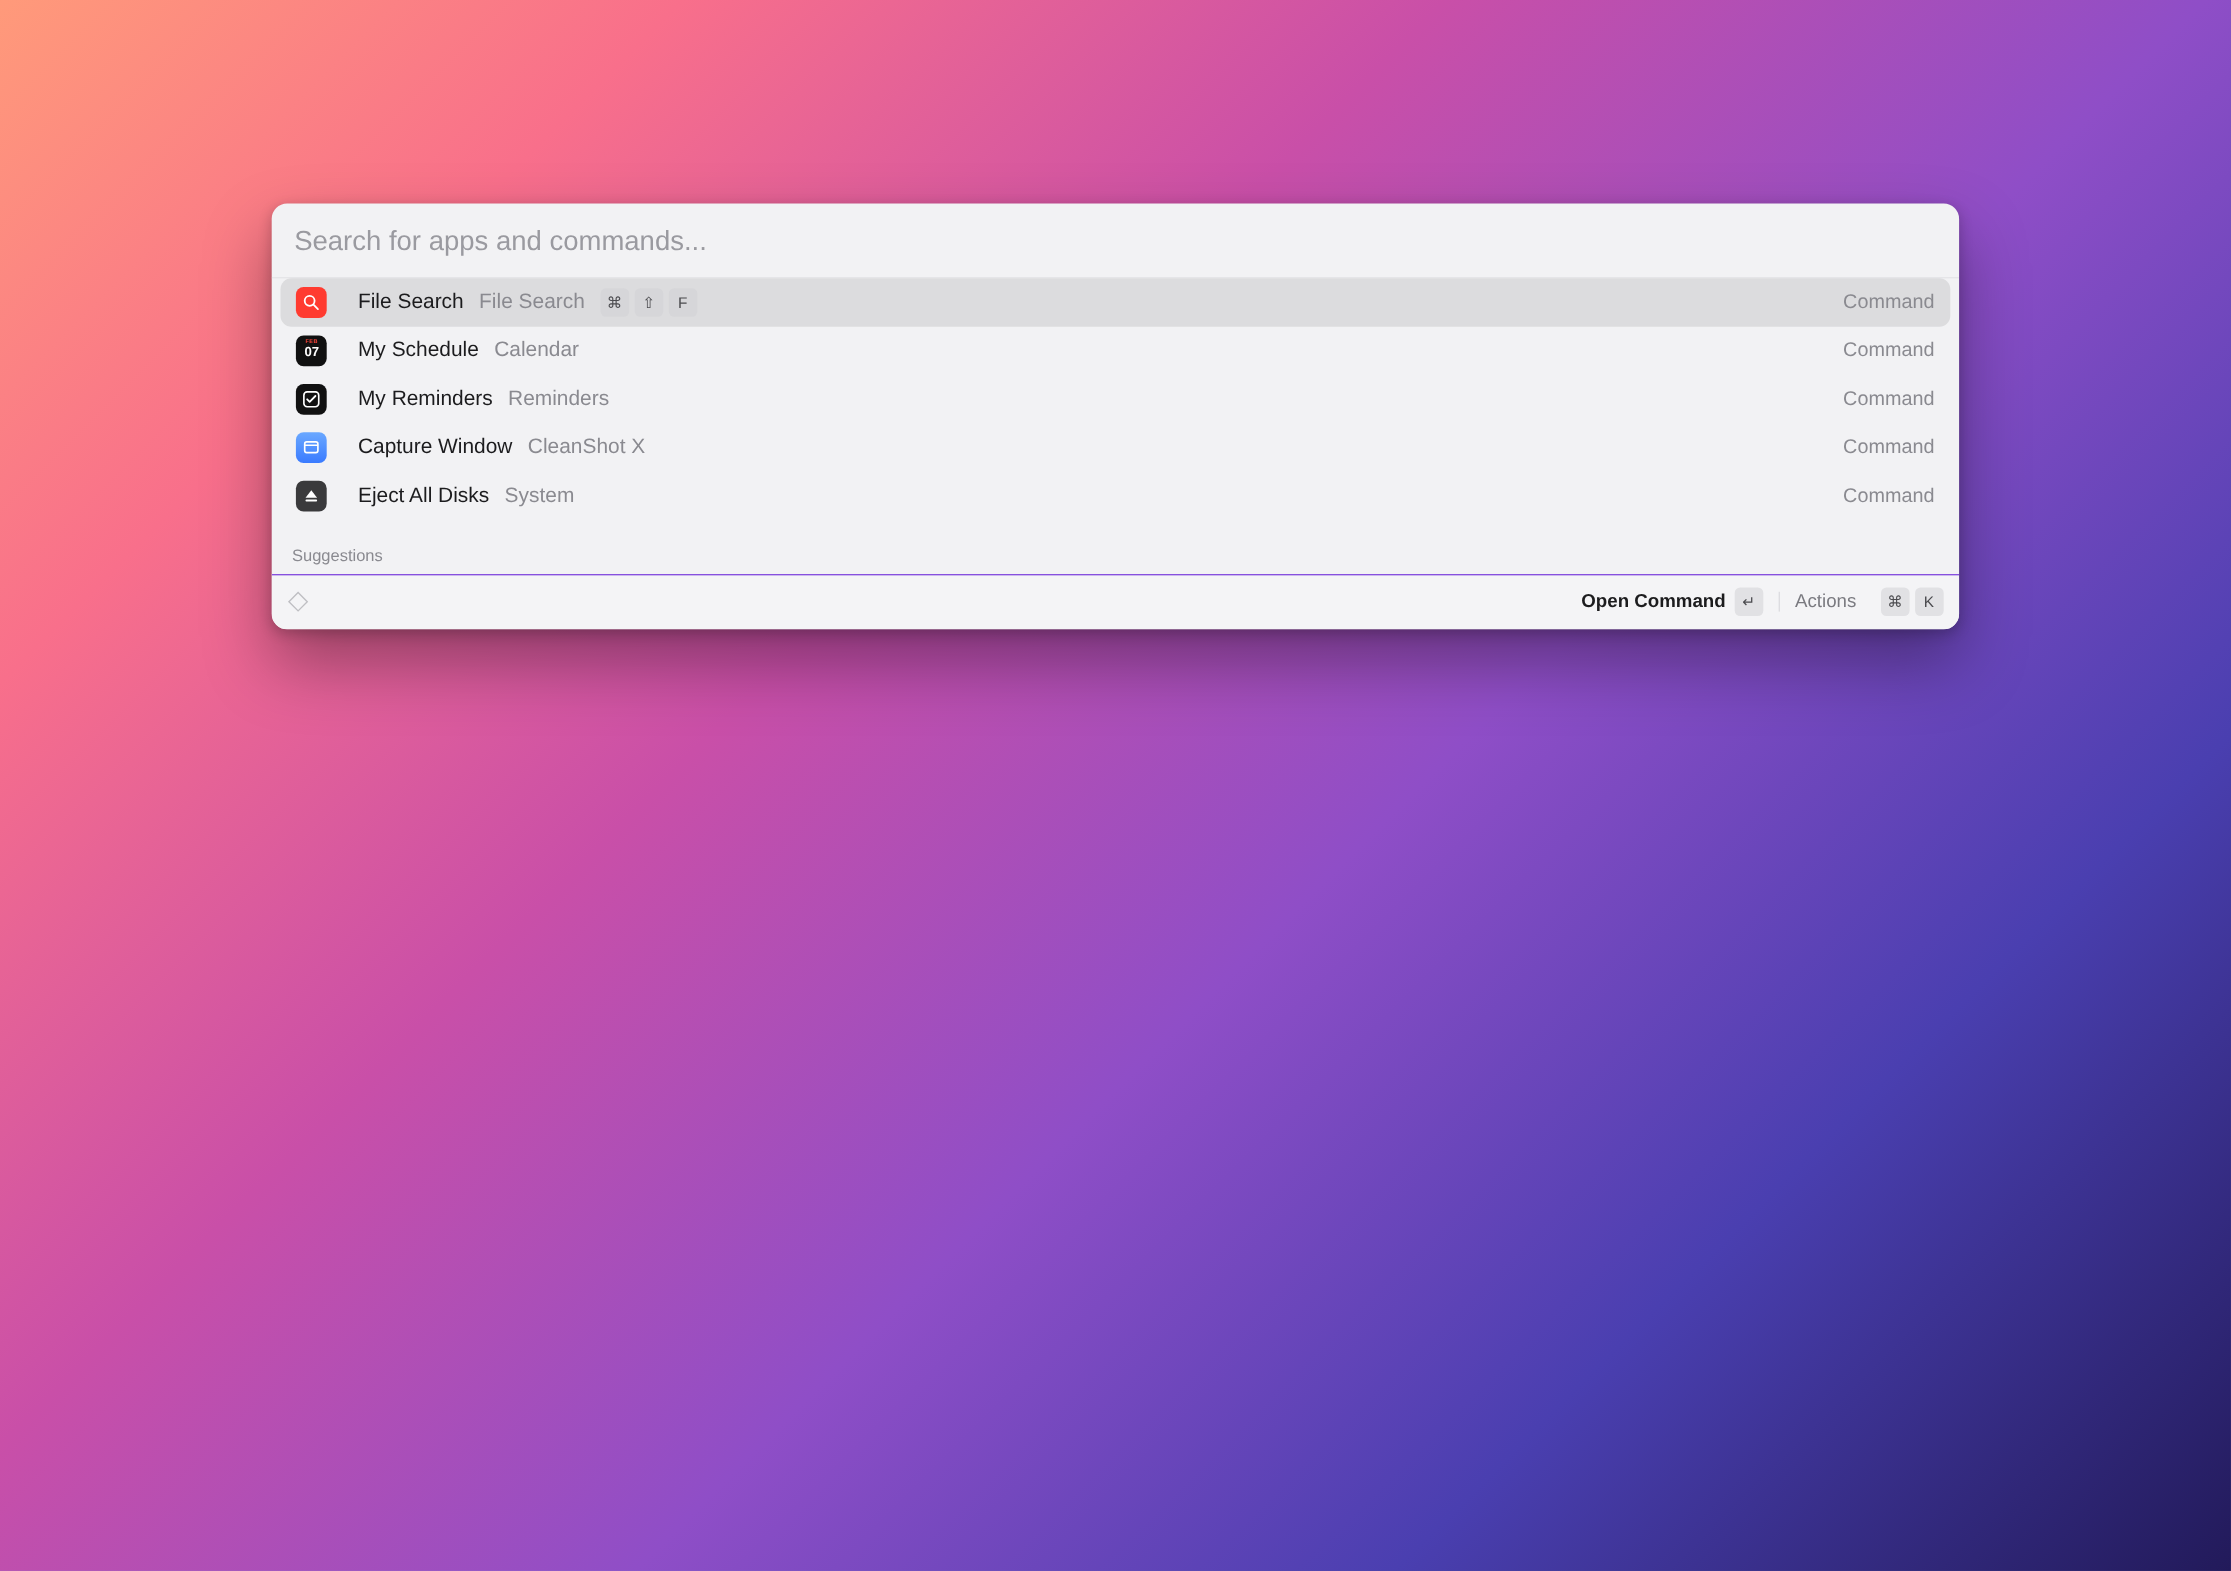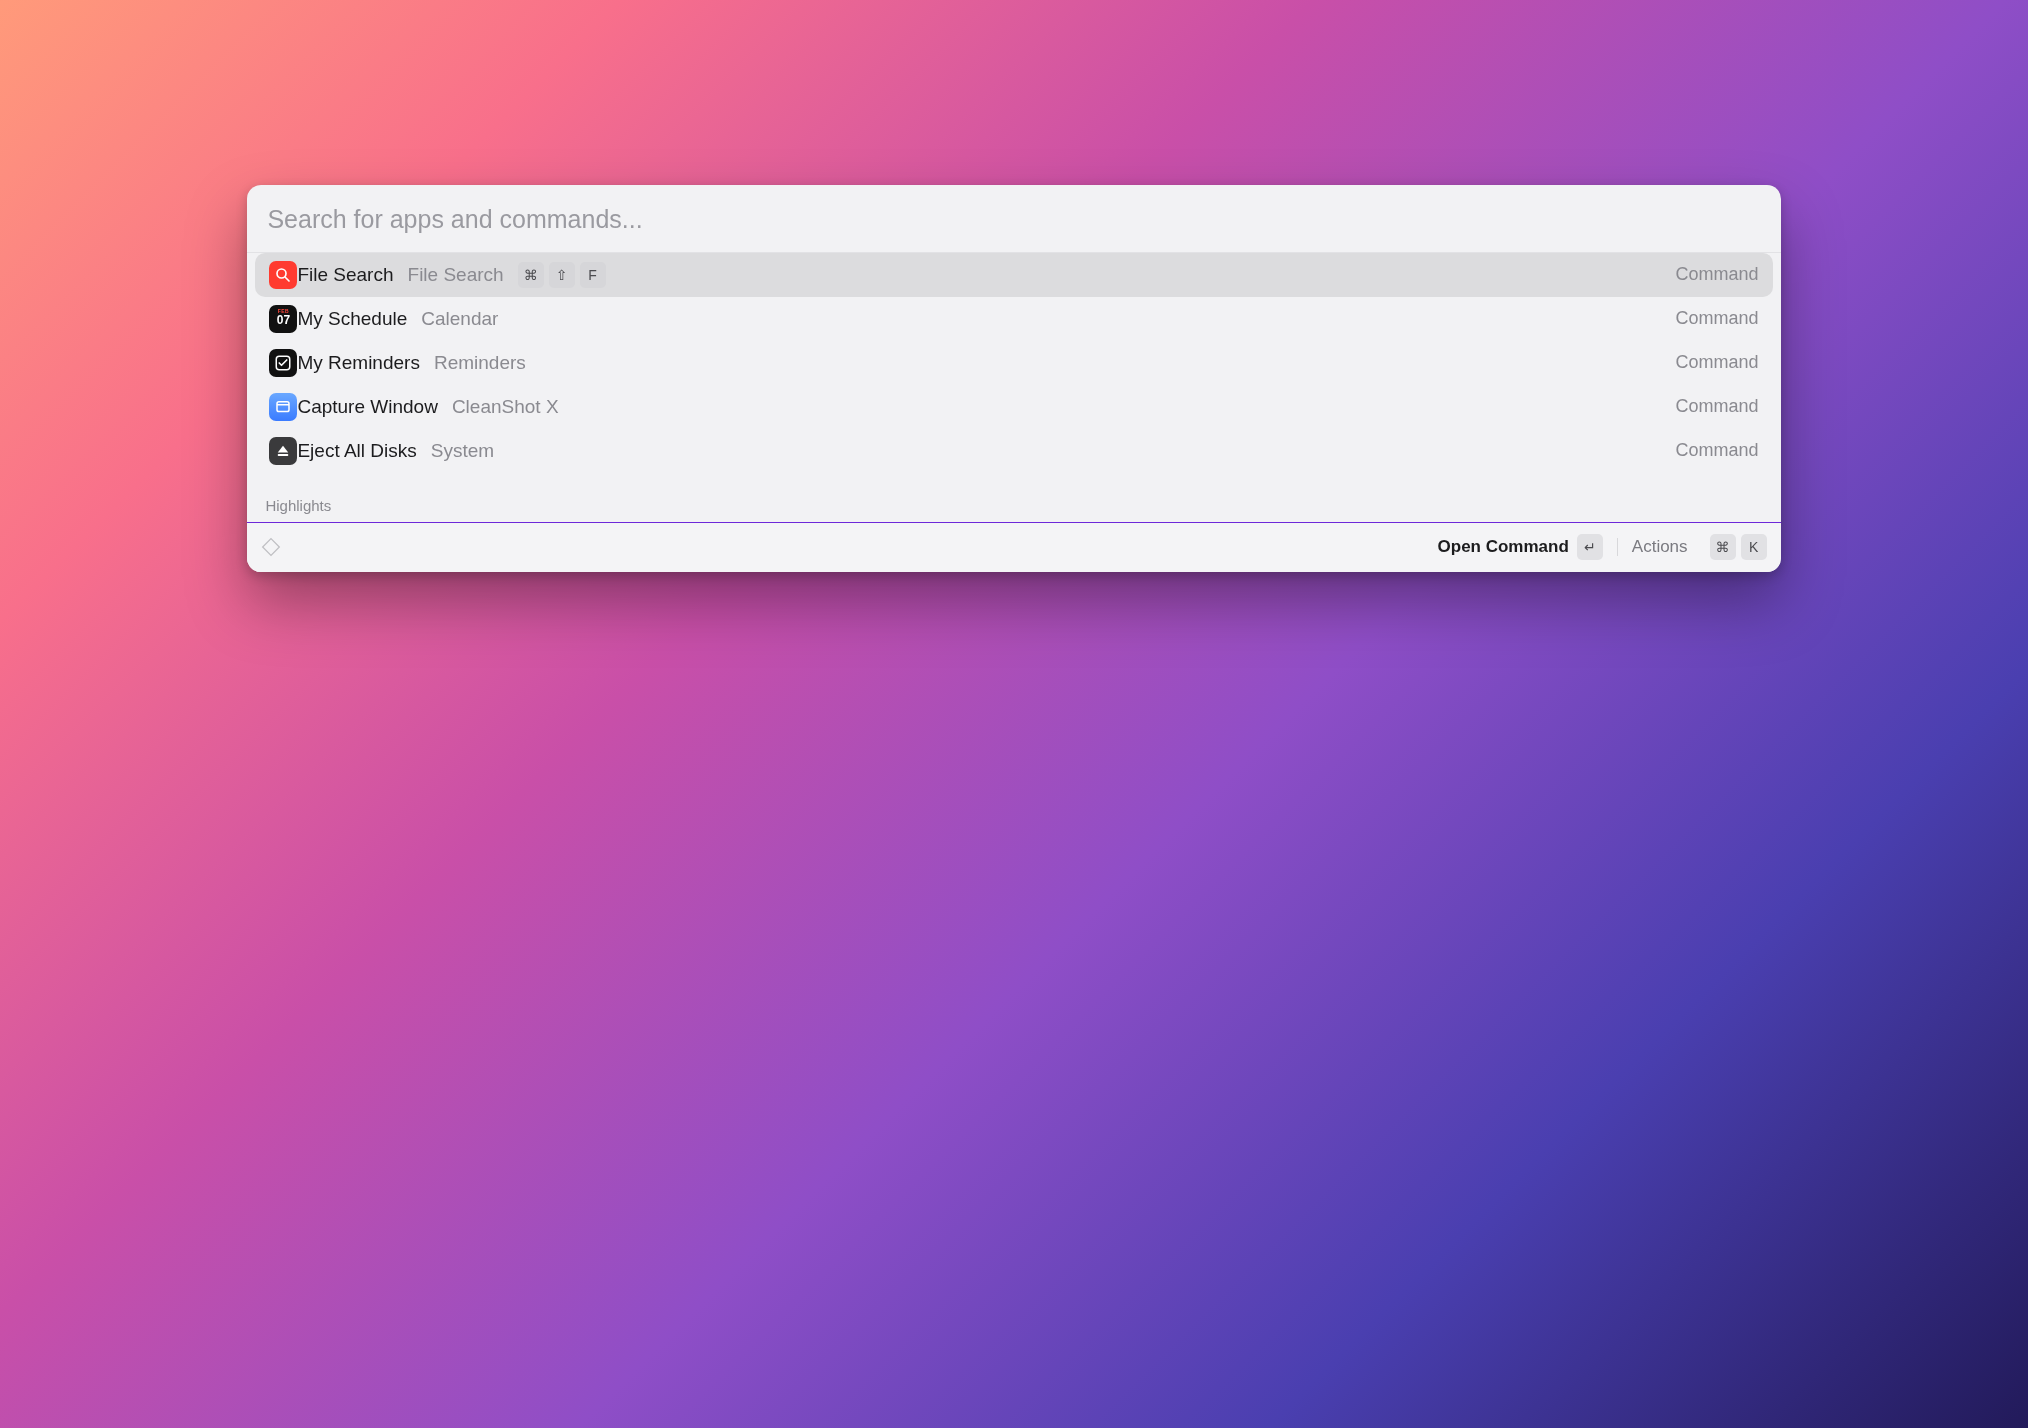--- a/index.html
+++ b/index.html
@@ -45,21 +45,21 @@
     display: flex; align-items: center;
     height: 44px;
     padding: 0 14px;
     border-radius: 10px;
     cursor: default;
   }
   .item.selected { background: #dcdcde; }
   .icon-box {
     width: 28px; height: 28px; border-radius: 7px;
     display: flex; align-items: center; justify-content: center;
-    flex-shrink: 0; margin-right: 0;
+    flex-shrink: 0; margin-right: 28px;
   }
   .icon-box svg { width: 18px; height: 18px; }
   .ic-red { background: #ff3b30; }
   .ic-black { background: #111; }
   .ic-blue { background: linear-gradient(180deg,#6aa8ff,#3a7bff); }
   .ic-gray { background: #3a3a3c; }
   .ic-indigo { background: #5856d6; }
   .ic-cal {
     background: #111; color:#fff; display:flex; flex-direction:column; align-items:center; justify-content:center;
   }
@@ -165,21 +165,21 @@
               <rect x="5" y="16" width="14" height="2.5" rx="1" fill="#fff"></rect>
             </svg>
           </div>
           <span class="title">Eject All Disks</span>
           <span class="subtitle">System</span>
           <span class="spacer"></span>
           <span class="meta">Command</span>
         </div>
       </div>
 
-    <div class="section-header">Highlights</div>
+    <div class="section-header">Suggestions</div>
 
     <div class="footer">
       <svg class="footer-left" viewBox="0 0 24 24">
         <path d="M12 2 L22 12 L12 22 L2 12 Z" fill="none" stroke="#8a8a90" stroke-width="1.5"></path>
       </svg>
       <div class="footer-spacer"></div>
       <span class="footer-label">Open Command</span>
       <span class="key">↵</span>
       <div class="footer-sep"></div>
       <span class="footer-actions">Actions</span>

